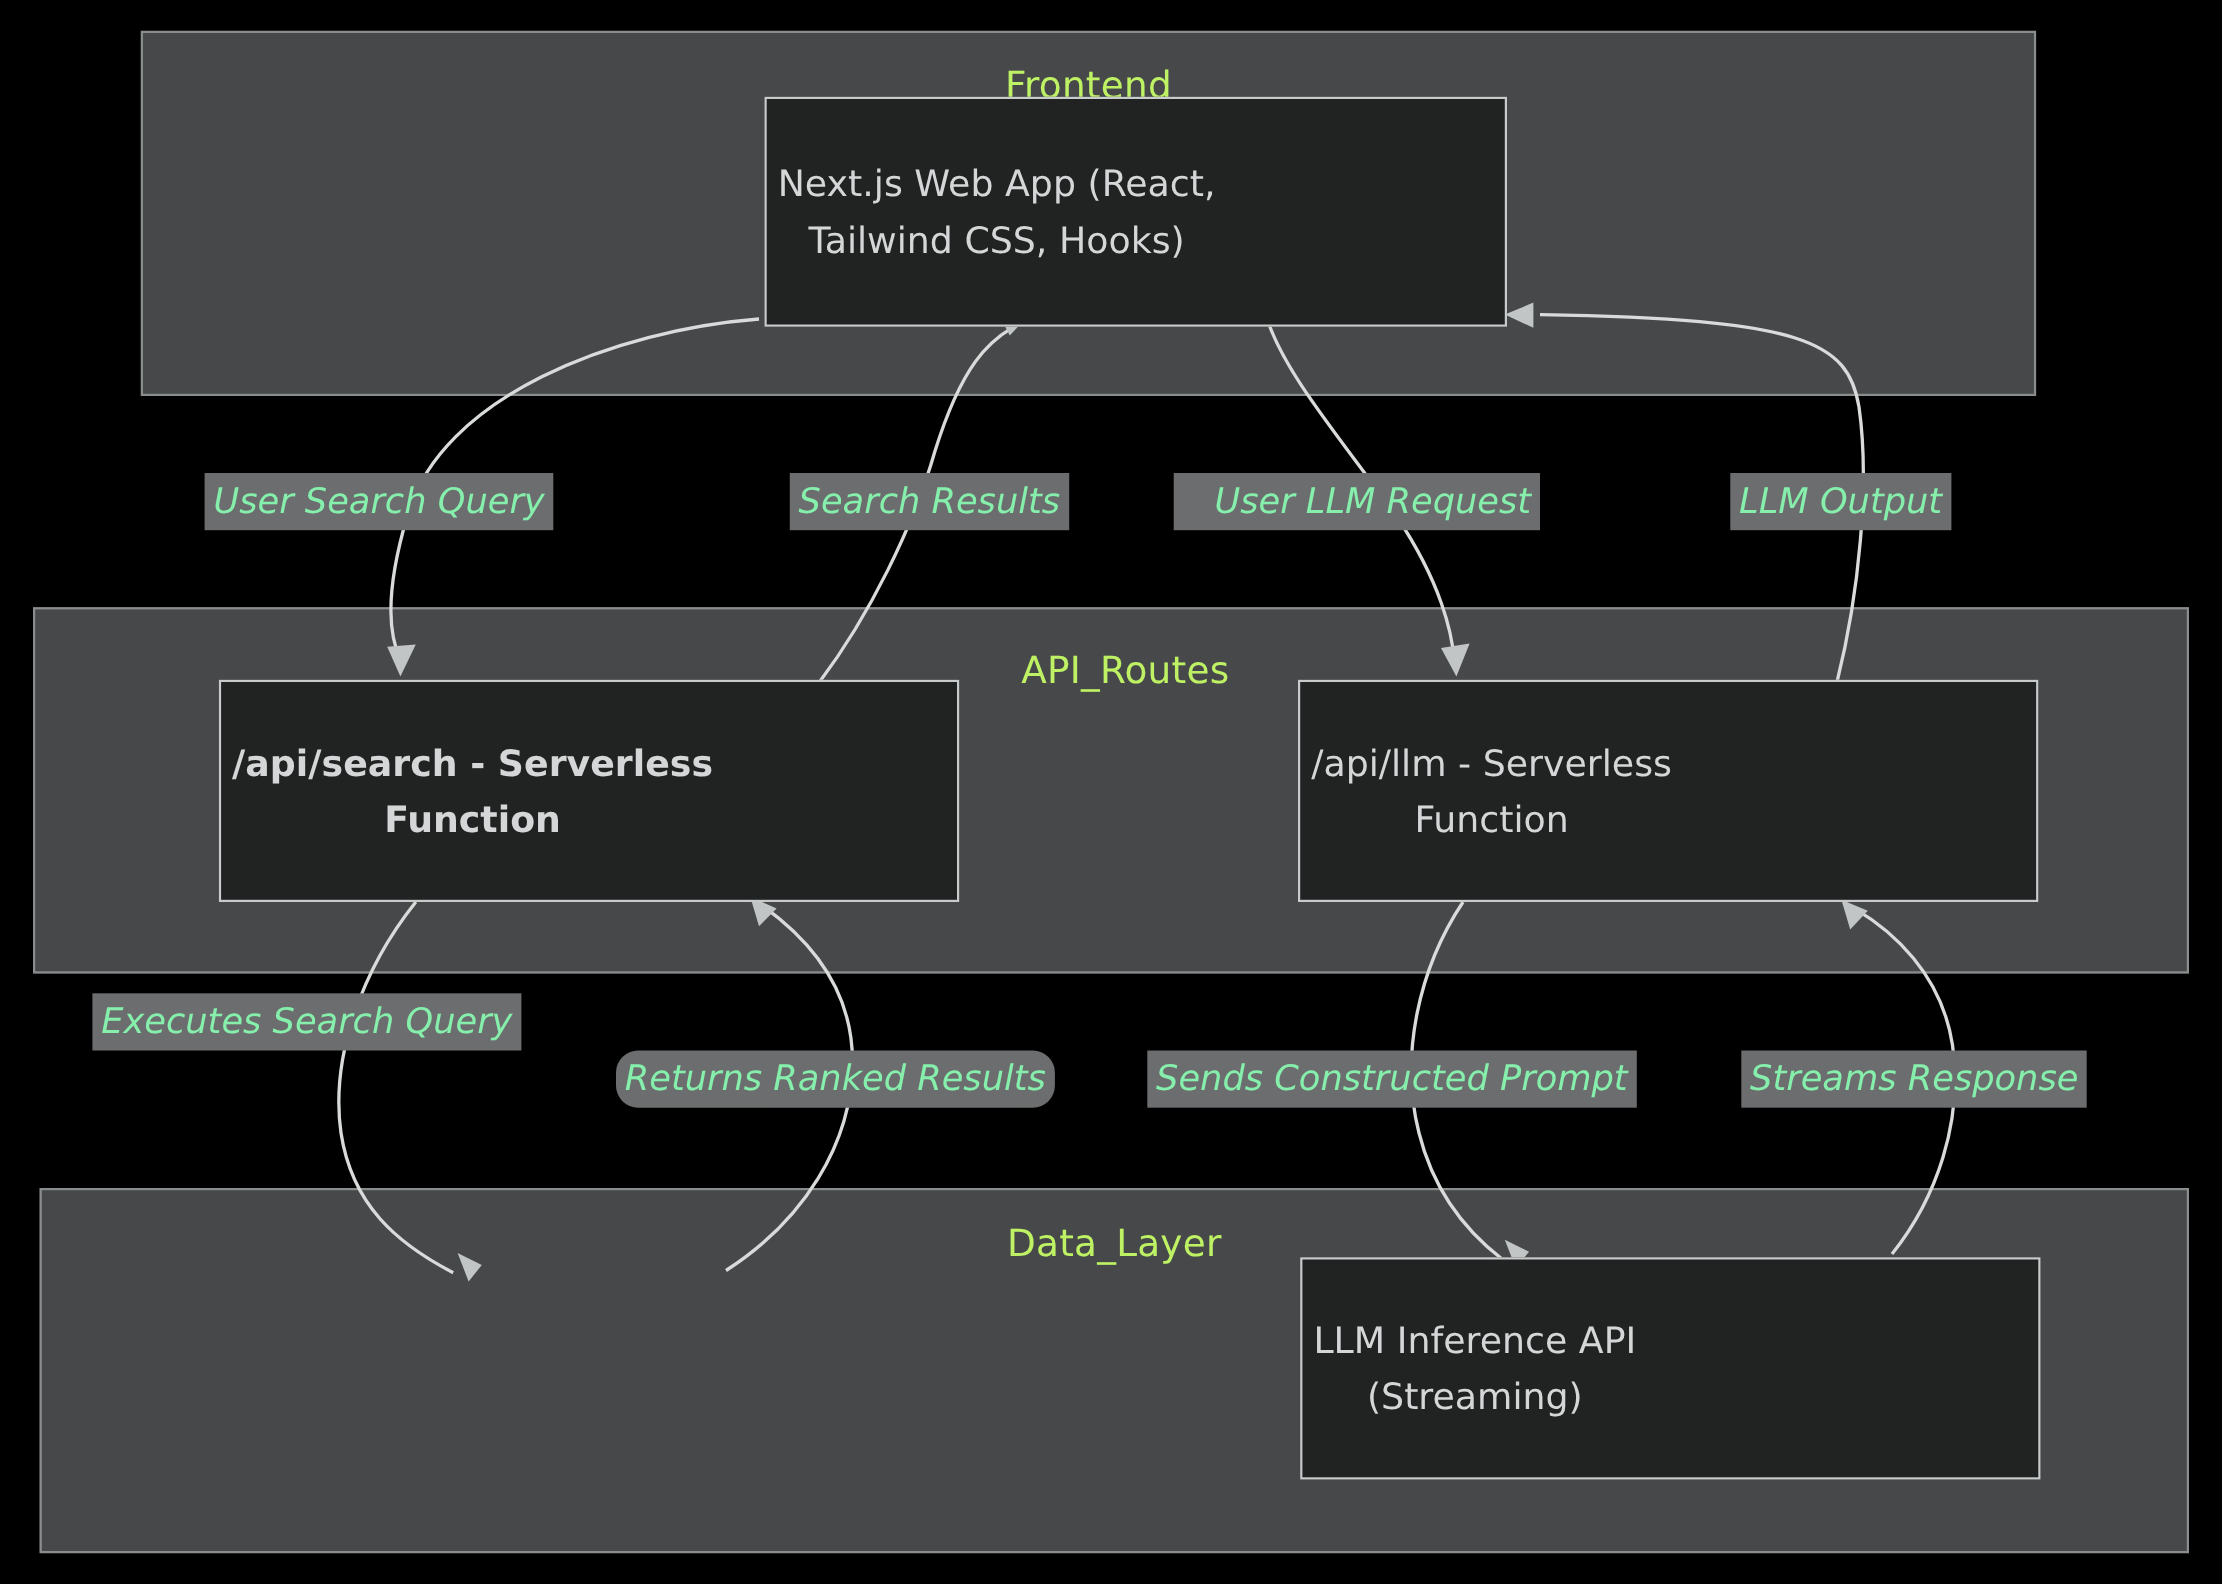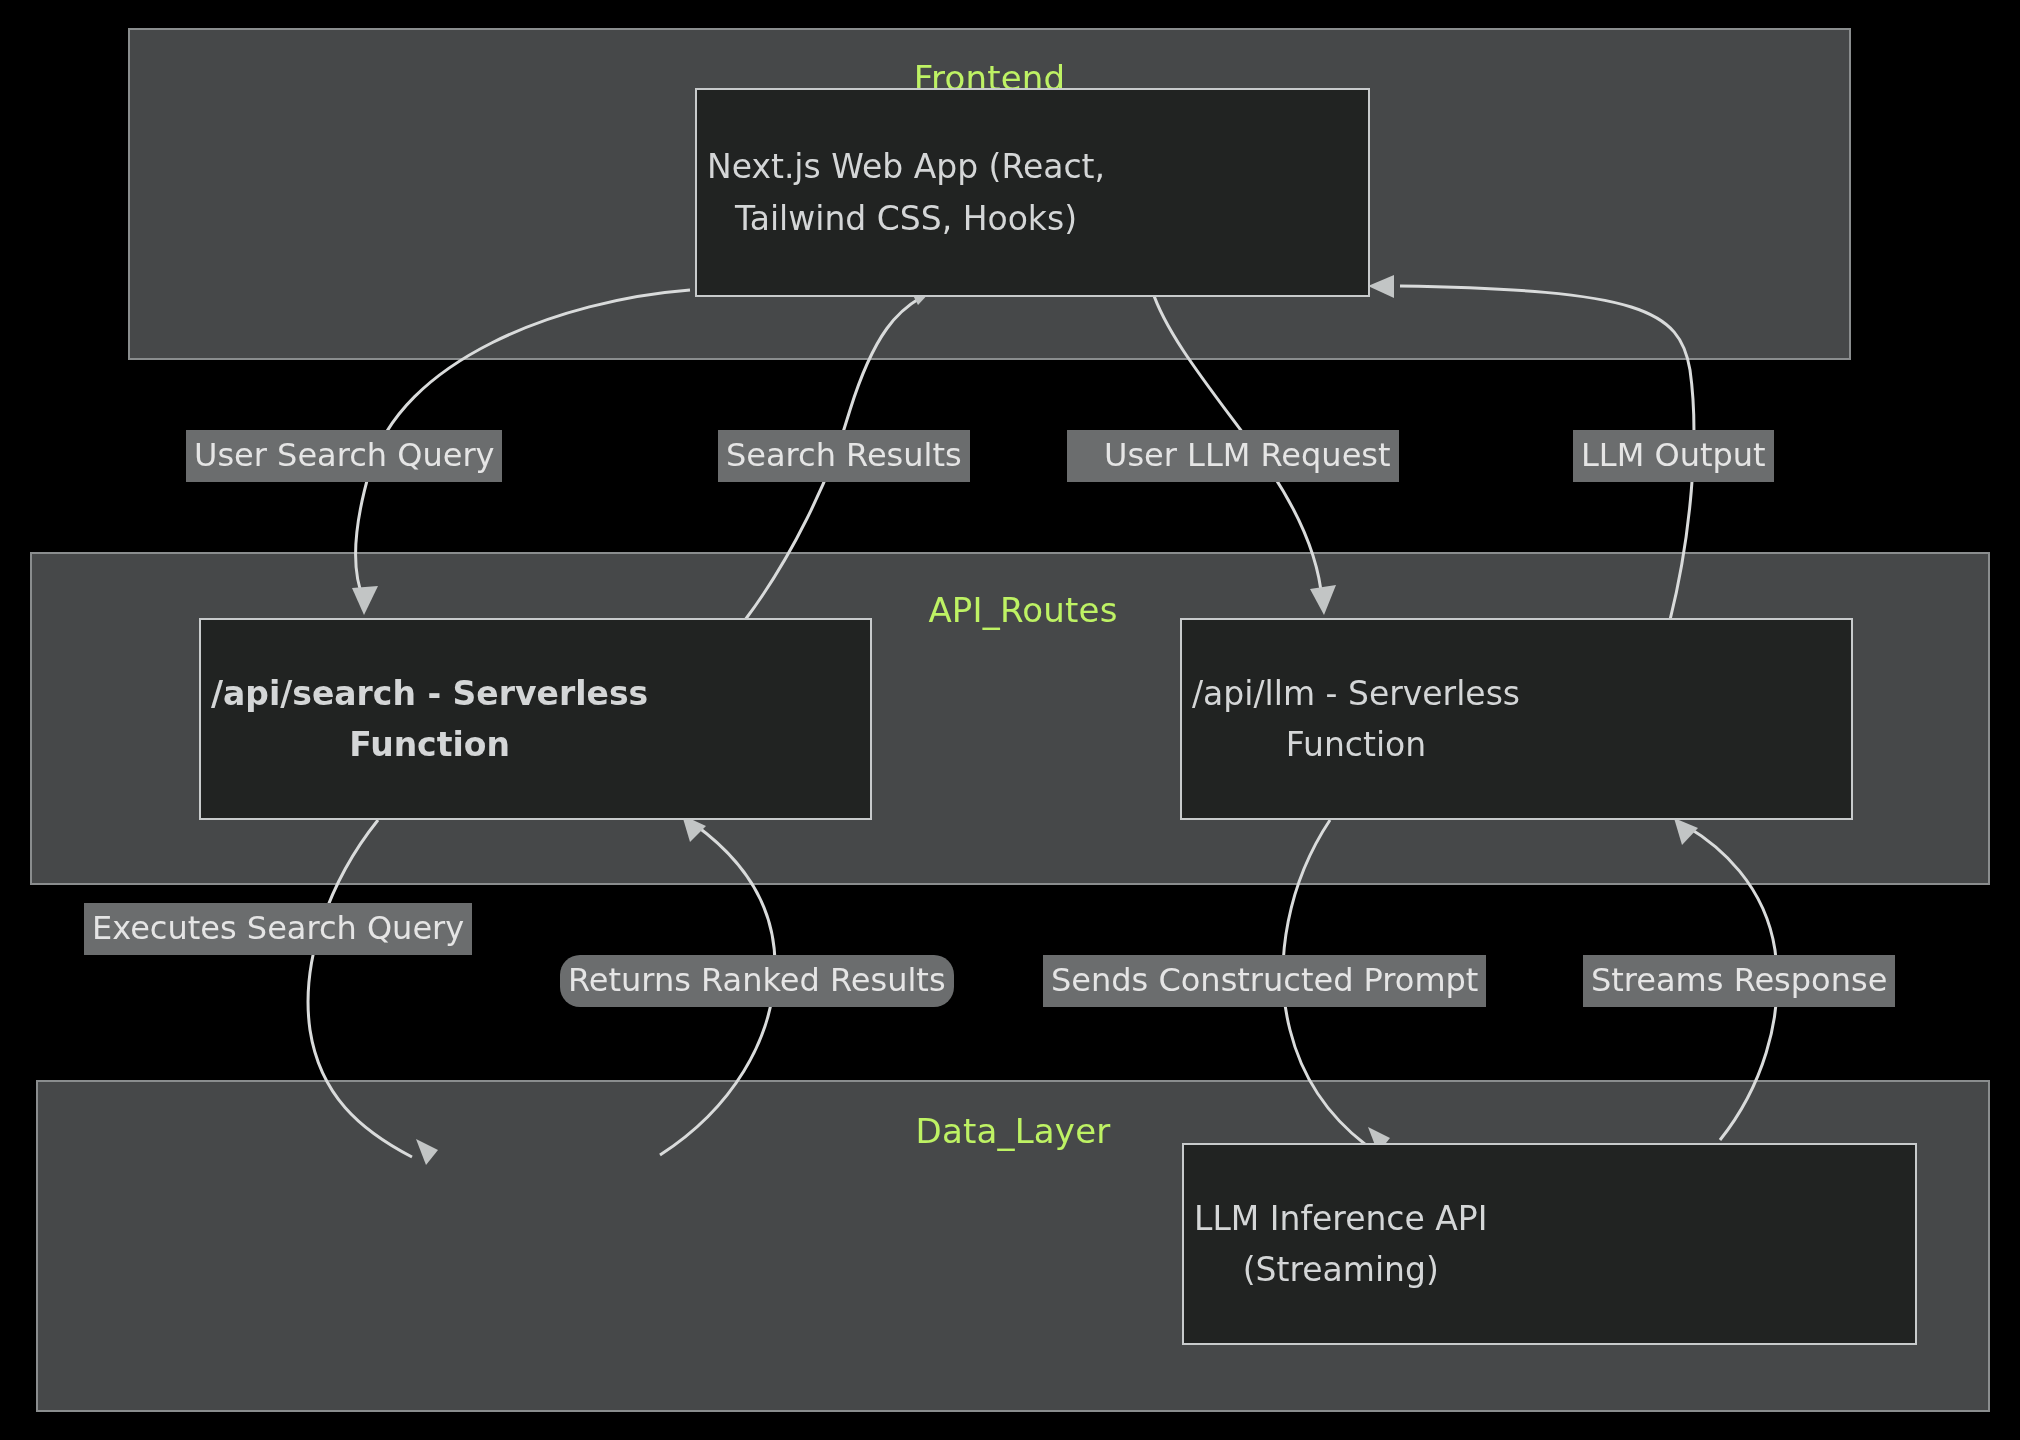--- a/index.html
+++ b/index.html
@@ -48,26 +48,27 @@
     font-size: 33px;
     line-height: 1.55;
     padding: 4px 10px;
     box-sizing: border-box;
   }
   .node span { display: block; }
   
   .edge-label {
     position: absolute;
     background: #6b6d6e;
-    color: #e5e5e5;
+    color: #86efac;
     font-size: 32px;
     line-height: 1;
     padding: 9px 8px 11px 8px;
     white-space: nowrap;
     box-sizing: border-box;
+    font-style: italic;
   }
   
   #edges {
     position: absolute;
     left: 0;
     top: 0;
     width: 2020px;
     height: 1440px;
     pointer-events: none;
   }
@@ -140,21 +141,21 @@
   </div>
 
   <div class="node" style="left:1180px; top:618px; width:673px; height:202px;">
     <div>
       <span>/api/llm - Serverless</span>
       <span>Function</span>
     </div>
   </div>
 
 
-  <div class="node" style="left:1182px; top:1143px; width:735px; height:202px;">
+  <div class="node" style="left:1182px; top:1143px; width:673px; height:202px;">
     <div>
       <span>LLM Inference API</span>
       <span>(Streaming)</span>
     </div>
   </div>
 
   <div class="edge-label" style="left:186px; top:430px;">User Search Query</div>
 
   <div class="edge-label" style="left:718px; top:430px;">Search Results</div>
 

